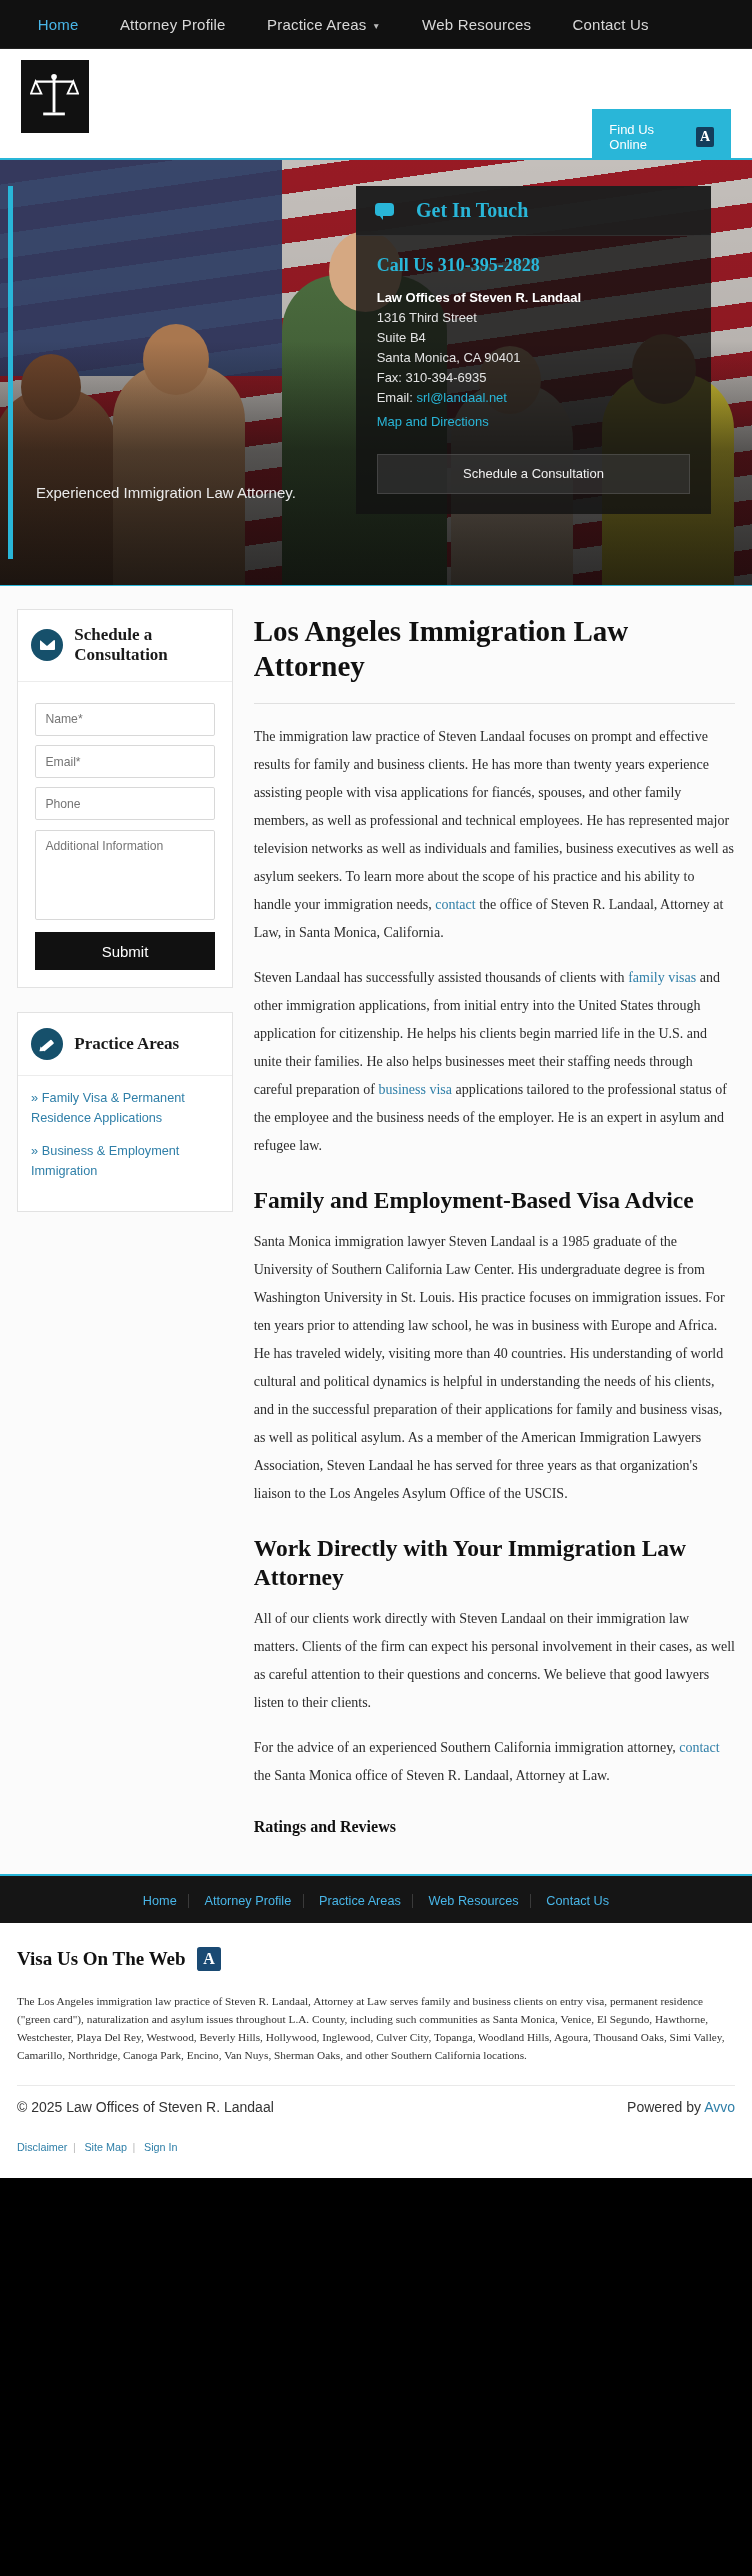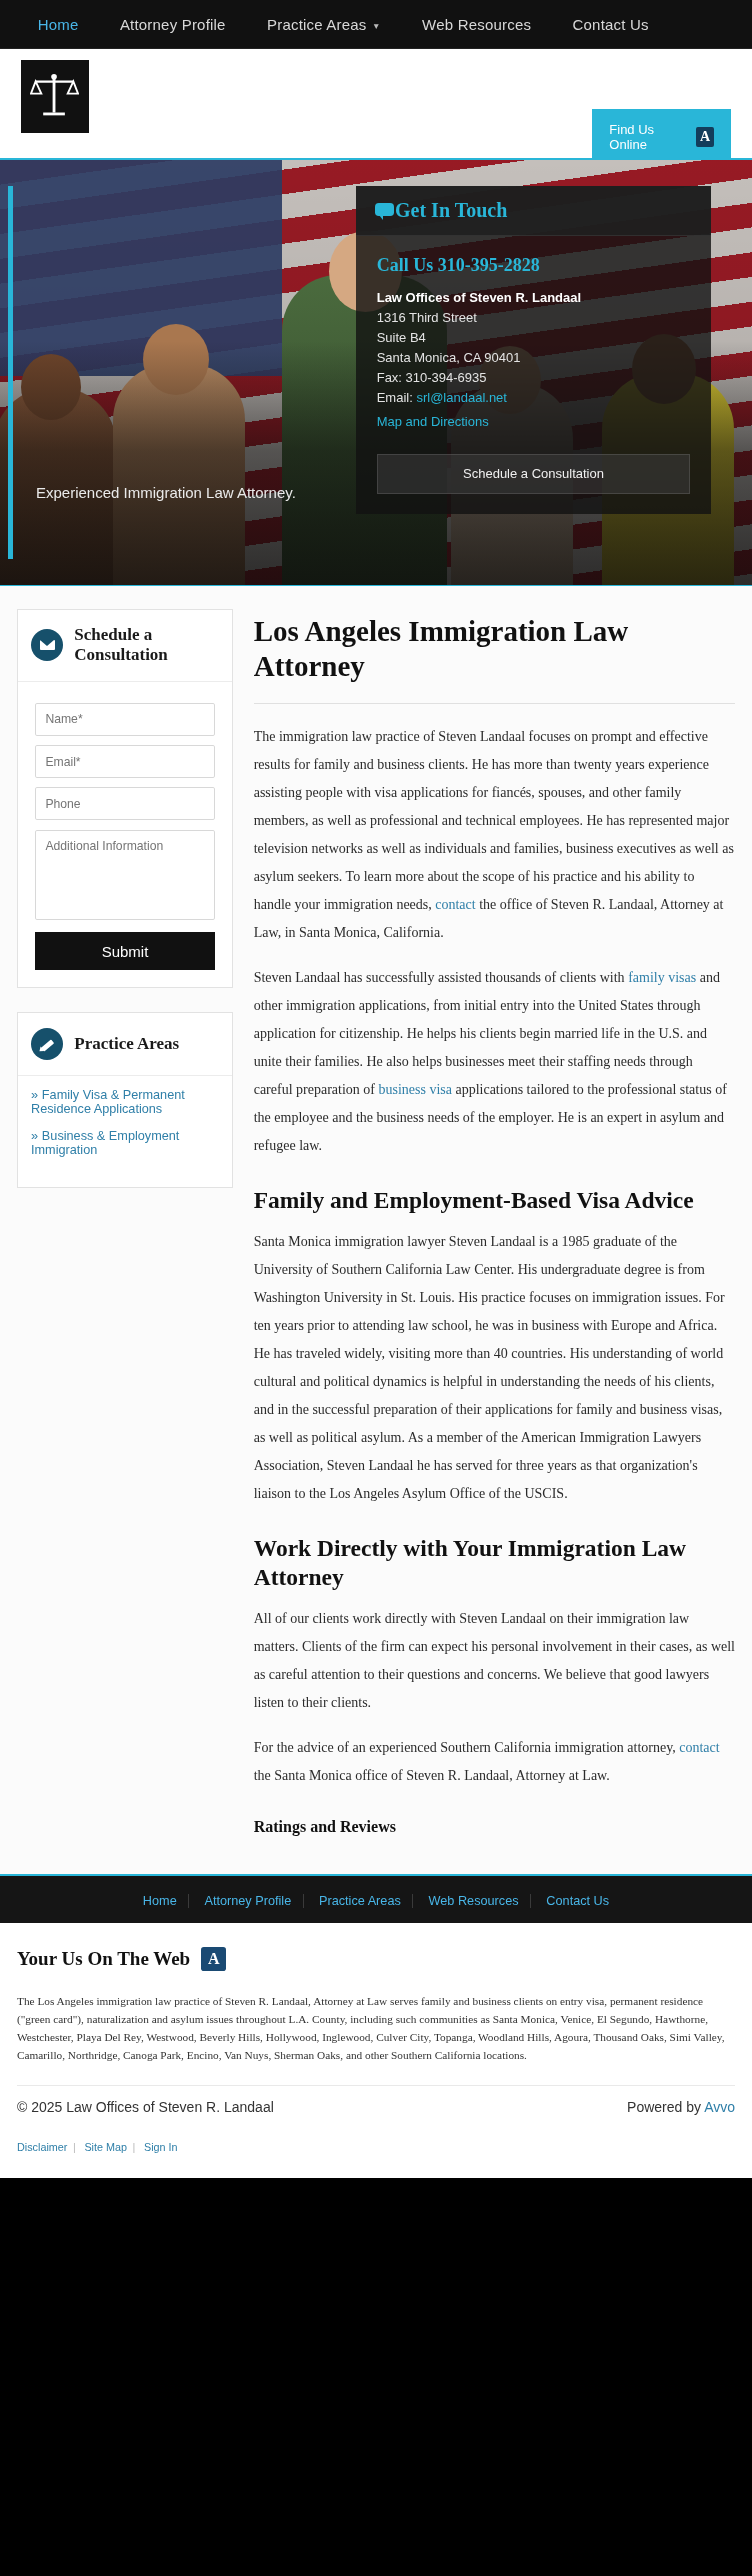--- a/index.html
+++ b/index.html
@@ -147,21 +147,21 @@
   .touch {
     position:absolute;
     right: 41px;
     top: 26px;
     width: 355px;
     background: rgba(18,18,18,.80);
   }
   .touch-head {
     background: rgba(32,32,32,.92);
     padding: 13px 19px;
-    display:flex; align-items:center; gap:1px;
+    display:flex; align-items:center; gap:22px;
     border-bottom: 0.9px solid rgba(255,255,255,.08);
   }
   .touch-head .title {
     color:#29b6d8;
     font-family:"Liberation Serif",serif;
     font-size: 20px;
     font-weight:bold;
   }
   .bubble-icon { width:19px; height:15px; position:relative; display:inline-block; }
   .bubble-icon span {
@@ -266,21 +266,21 @@
     padding: 10.3px 0;
     font-size: 15px;
     font-family:"Liberation Sans", sans-serif;
     cursor:pointer;
   }
   .pa-links { padding: 11.3px 13px 17px 13px; }
   .pa-links a {
     display:block;
     color:#2f7fa8;
     font-size: 12.7px;
-    line-height: 14px;
+    line-height: 20px;
     text-decoration:none;
     margin-bottom: 13px;
   }
   .pa-links a .chev { color:#2f7fa8; margin-right: 3.8px; }
 
   .main h1 {
     font-family:"Liberation Serif", serif;
     font-size: 29px;
     line-height: 35px;
     font-weight:bold;
@@ -507,21 +507,21 @@
   <div class="footnav">
     <a href="#">Home</a>
     <a href="#">Attorney Profile</a>
     <a href="#">Practice Areas</a>
     <a href="#">Web Resources</a>
     <a href="#">Contact Us</a>
   </div>
 
   <div class="footer-main">
     <div class="findweb">
-      <span class="t">Your Us On The Web</span>
+      <span class="t">Visa Us On The Web</span>
       <span class="avvo-big">A</span>
     </div>
     <p class="disclaimer-text">The Los Angeles immigration law practice of Steven R. Landaal, Attorney at Law serves family and business clients on entry visa, permanent residence ("green card"), naturalization and asylum issues throughout L.A. County, including such communities as Santa Monica, Venice, El Segundo, Hawthorne, Westchester, Playa Del Rey, Westwood, Beverly Hills, Hollywood, Inglewood, Culver City, Topanga, Woodland Hills, Agoura, Thousand Oaks, Simi Valley, Camarillo, Northridge, Canoga Park, Encino, Van Nuys, Sherman Oaks, and other Southern California locations.</p>
     <div class="copyrow">
       <span>© 2025 Law Offices of Steven R. Landaal</span>
       <span><span>Powered by </span><a href="#">Avvo</a></span>
     </div>
   </div>
 
   <div class="bottomlinks">

